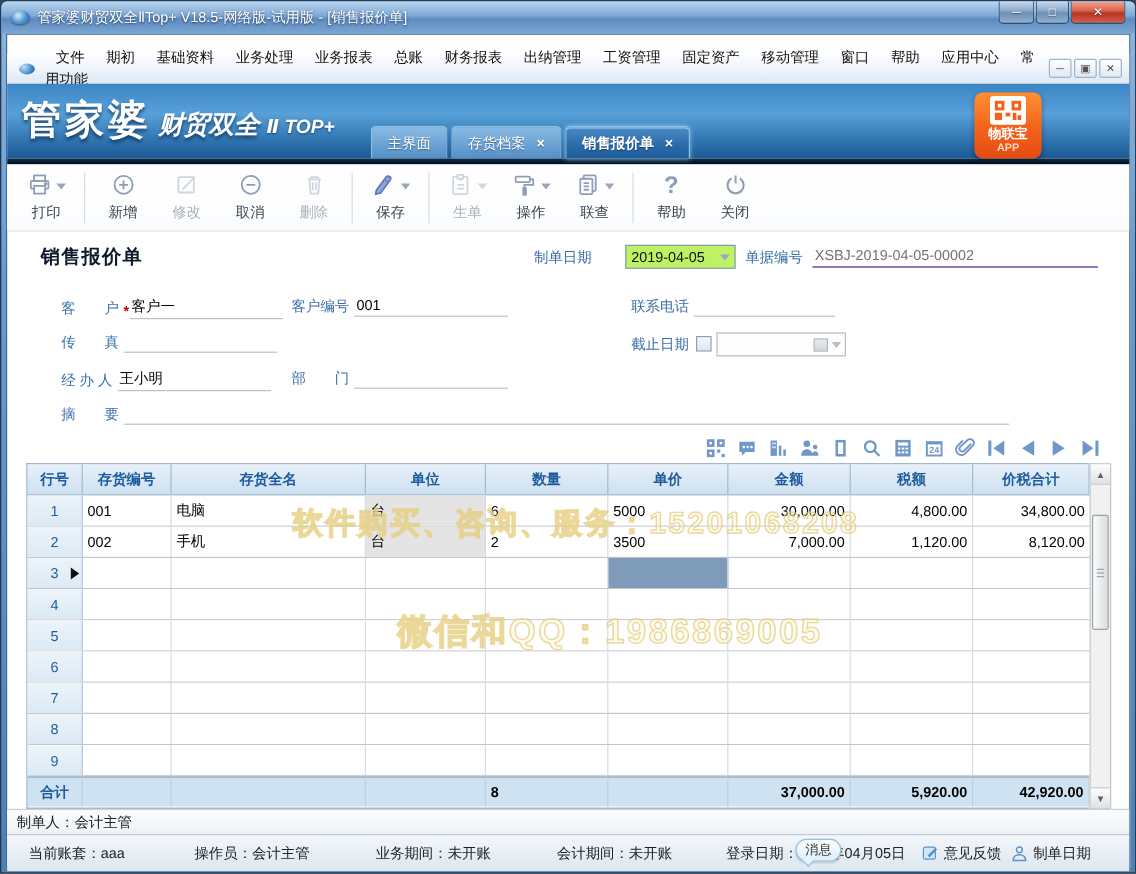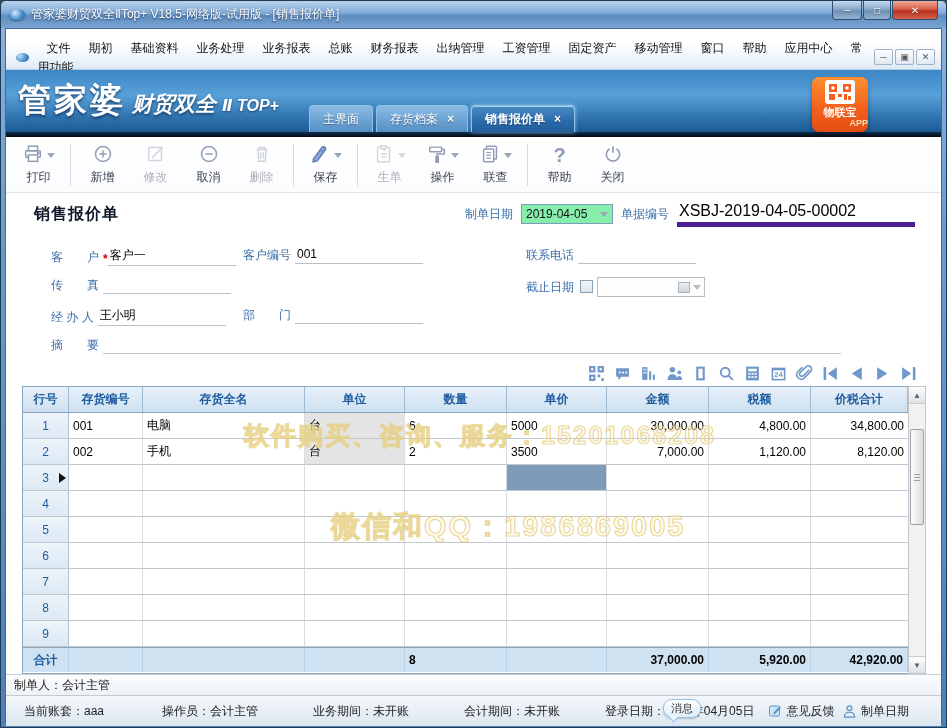--- a/index.html
+++ b/index.html
@@ -65,45 +65,45 @@
     background:linear-gradient(180deg,#4a8cc6 0%,#2a6aa8 60%,#1f5e9b 100%);
     box-shadow:inset 0 1px 0 #a6d0f0, 0 0 4px rgba(160,210,250,.8); }
   .tab-close { font-size:12px; font-weight:bold; line-height:1; cursor:pointer; }
 
   .iot-badge { position:absolute; right:73px; top:7px; width:56px; padding:3px 0 4px;
     background:linear-gradient(180deg,#ff9030 0%,#f2621c 55%,#e44d12 100%);
     border-radius:7px; box-shadow:0 2px 4px rgba(0,0,0,.35); text-align:center; cursor:pointer; }
   .iot-badge .qr { width:30px; height:24px; background:#fff; border-radius:3px; margin:0 auto 2px;
     display:flex; align-items:center; justify-content:center; }
   .iot-t1 { color:#fff; font-size:11px; font-weight:bold; line-height:12px; }
-  .iot-t2 { color:#ffd9b8; font-size:9px; font-weight:bold; line-height:10px;text-align:right; }
+  .iot-t2 { color:#ffd9b8; font-size:9px; font-weight:bold; line-height:10px; }
 
   
   .toolbar { height:56px; flex:0 0 56px; display:flex; align-items:center; padding:0 6px;
     background:linear-gradient(180deg,#ffffff,#fbfcfe); border-bottom:1px solid #e2e6ea; }
   .tb-btn { width:53px; display:flex; flex-direction:column; align-items:center; gap:2px;
     background:none; border:none; cursor:pointer; padding:2px 0; }
   .tb-btn .ic-row { display:flex; align-items:center; gap:3px; height:24px; }
   .tb-btn .lbl { font-size:12px; color:#3c4350; }
   .tb-btn.disabled { opacity:.42; }
   .tb-sep { width:1px; height:42px; background:#d7dce2; margin:0 5px; }
   .drop-arrow { width:0; height:0; border-left:4px solid transparent; border-right:4px solid transparent;
     border-top:5px solid #9aa7b8; }
   .qmark { font-size:20px; font-weight:bold; color:#8e9db5; line-height:22px; }
 
   
   .form-header { height:42px; flex:0 0 42px; display:flex; align-items:center;
     padding:0 26px 0 28px; }
   .form-title { font-size:16px; font-weight:bold; color:#10192b; letter-spacing:1px; }
   .fh-right { margin-left:auto; display:flex; align-items:center; gap:8px; }
   .f-label { font-size:12px; color:#3a6ea8; white-space:nowrap; }
-  .date-select { width:92px; height:20px; border:1px solid #7f9db9; background:#86efac;
-    display:flex; align-items:center; font-size:12px; color:#111; padding:0 4px; cursor:pointer; }
+  .date-select { width:92px; height:20px; border:1px solid #7f9db9; background:#bef264;
+    display:flex; align-items:center; font-size:12px; color:#111; padding:0 4px; cursor:pointer;margin-left:20px; }
   .date-select .drop-arrow { margin-left:auto; }
-  .docno-value { width:238px; font-size:16px; color:#000000; border-bottom:5px solid #4c1d95;
+  .docno-value { width:238px; font-size:12px; color:#737373; border-bottom:1px solid #4c1d95;
     padding:1px 2px 2px; }
 
   
   .form-fields { height:126px; flex:0 0 126px; position:relative; font-size:12px; }
   .ff { position:absolute; display:flex; align-items:flex-end; }
   .ff .f-label { margin-right:4px; }
   .uline { border-bottom:1px solid #b9c2cb; min-height:17px; font-size:12px; color:#000;
     padding:0 2px 1px; }
   .req { color:#d00000; font-weight:bold; margin-right:0px; }
   .chk { width:13px; height:13px; border:1px solid #8aa0b4; background:linear-gradient(180deg,#f4f7fa,#dde5ec);

